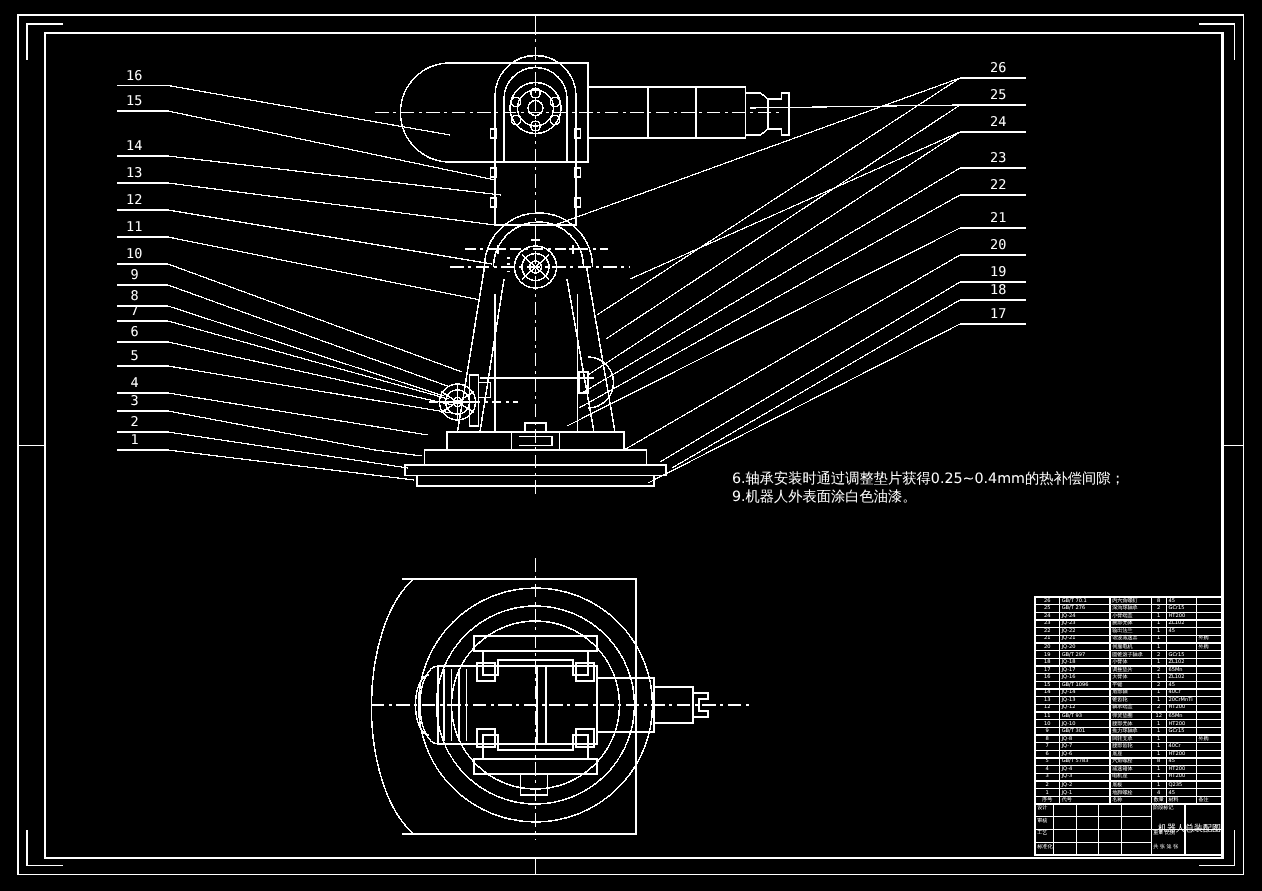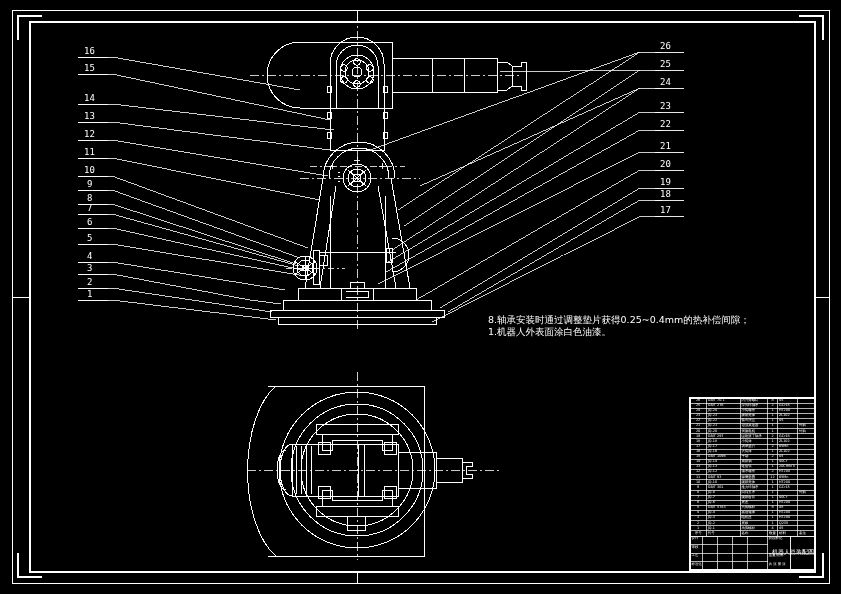--- a/index.html
+++ b/index.html
@@ -331,22 +331,22 @@
     <div class="lbl" style="left:660px;top:102px">23</div>
     <div class="lbl" style="left:660px;top:120px">22</div>
     <div class="lbl" style="left:660px;top:142px">21</div>
     <div class="lbl" style="left:660px;top:160px">20</div>
     <div class="lbl" style="left:660px;top:178px">19</div>
     <div class="lbl" style="left:660px;top:190px">18</div>
     <div class="lbl" style="left:660px;top:206px">17</div>
   </div>
 
   <div class="notes">
-    <div>8.轴承安装时通过调整垫片获得0.25~0.4mm的热补偿间隙；</div>
-    <div>1.机器人外表面涂白色油漆。</div>
+    <div>6.轴承安装时通过调整垫片获得0.25~0.4mm的热补偿间隙；</div>
+    <div>9.机器人外表面涂白色油漆。</div>
   </div>
 
   <div class="tbname" style="left:772px;top:548px">机器人总装配图</div>
 
   <div id="bom-text">
       <div class="micro" style="left: 698.125px; top: 398.92px; transform: translateX(-50%);">26</div>
       <div class="micro" style="left: 707.75px; top: 398.92px;">GB/T 70.1</div>
       <div class="micro" style="left: 741.5px; top: 398.92px;">内六角螺钉</div>
       <div class="micro" style="left: 772.5px; top: 398.92px; transform: translateX(-50%);">8</div>
       <div class="micro" style="left: 779px; top: 398.92px;">45</div>

